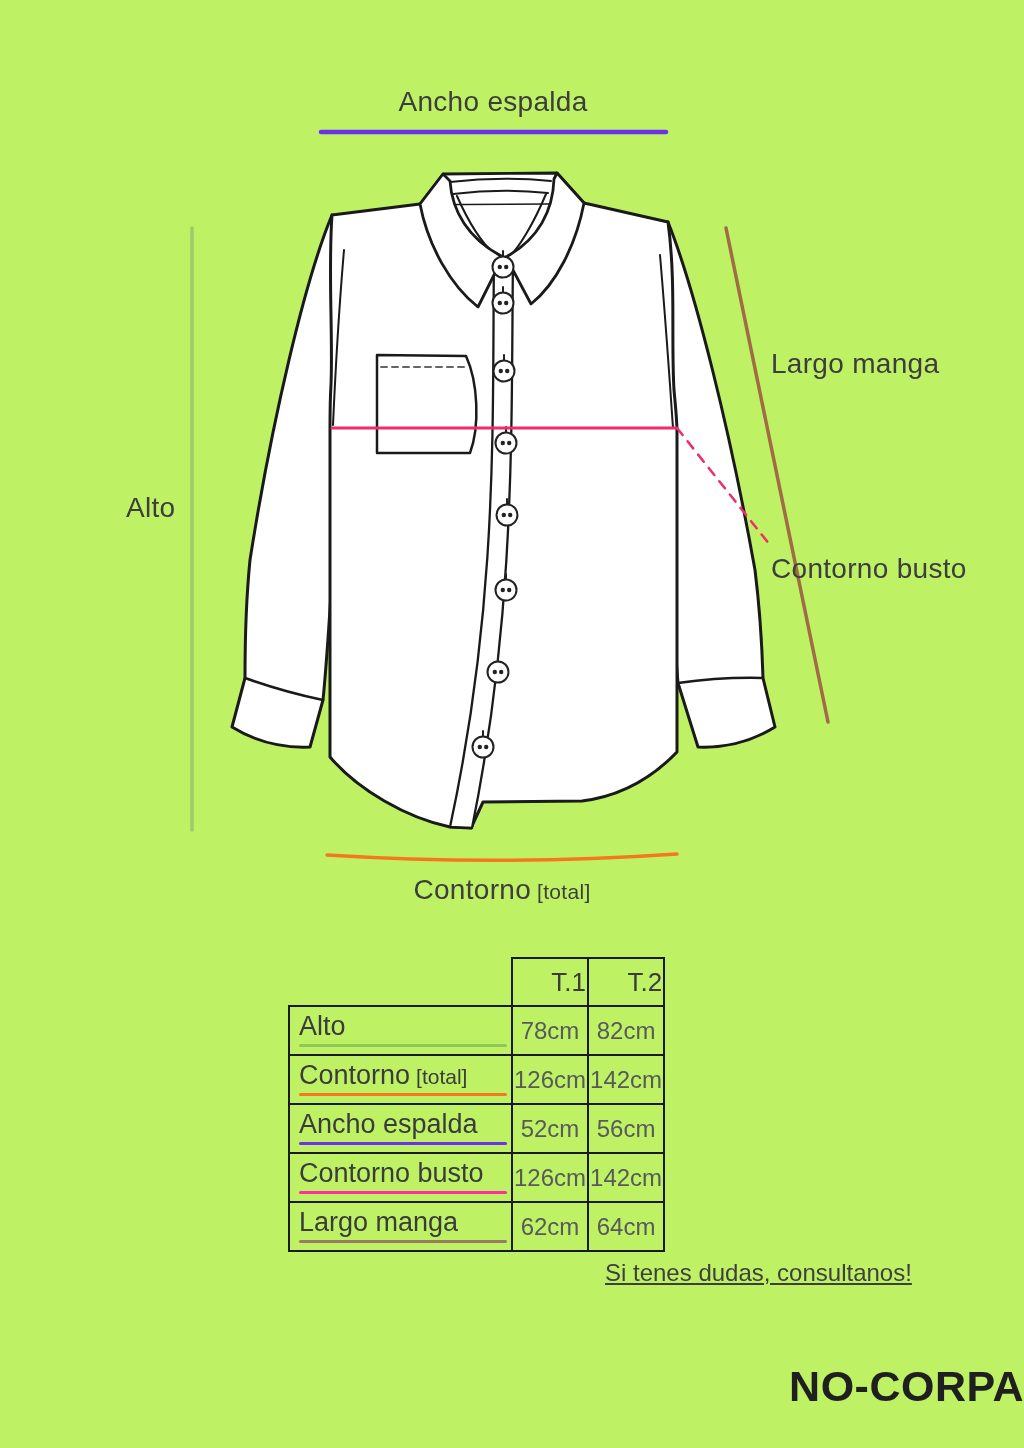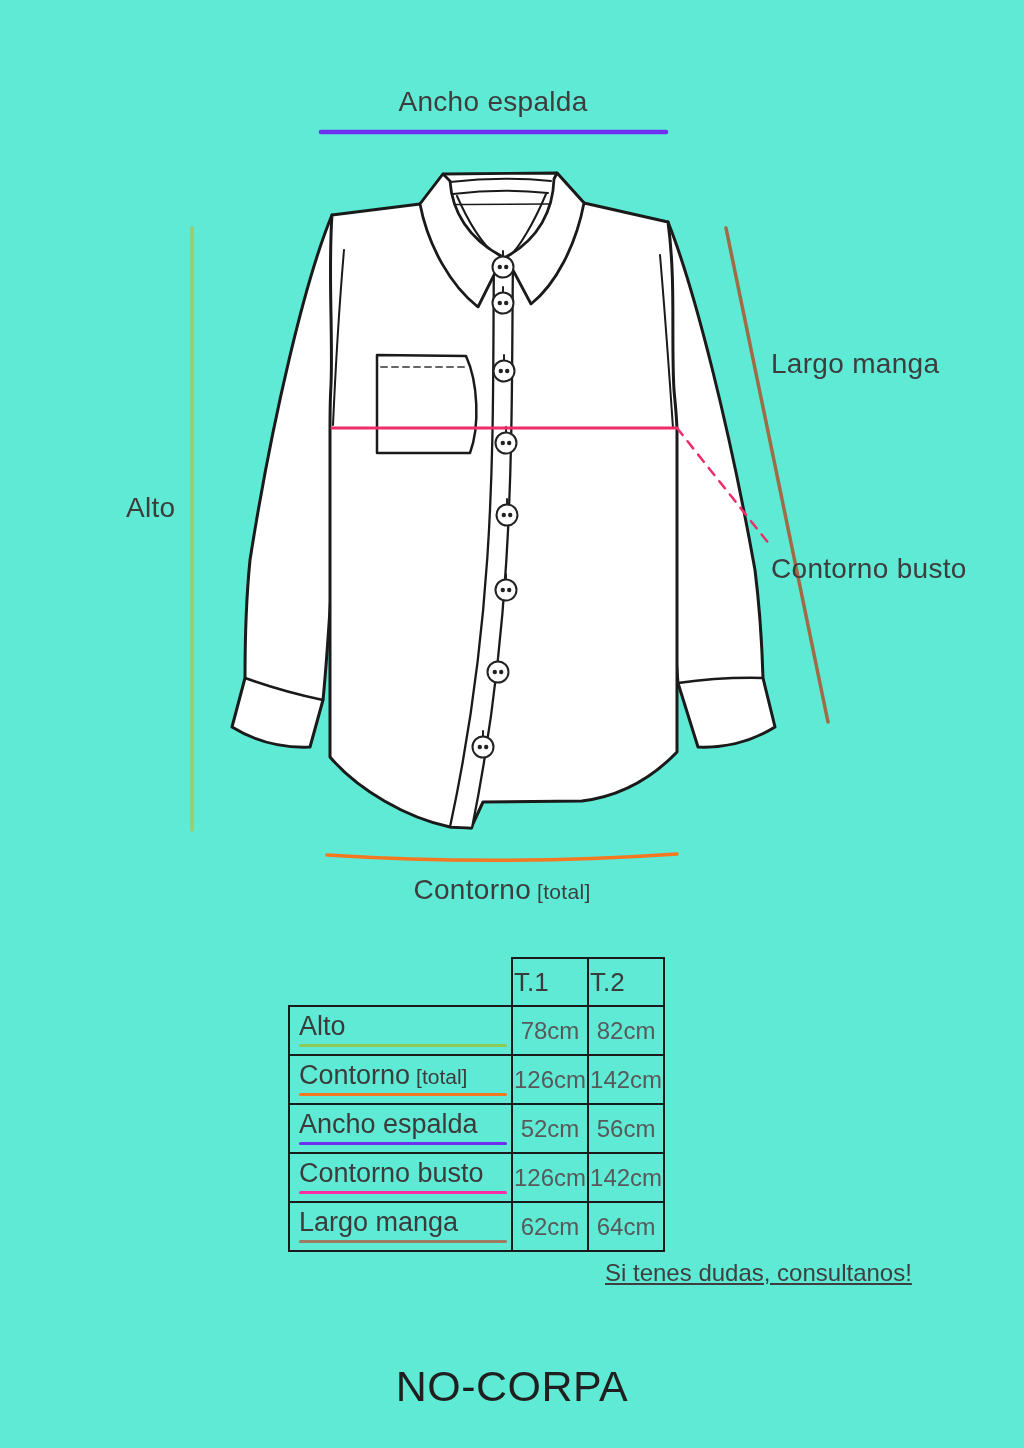--- a/index.html
+++ b/index.html
@@ -1,47 +1,47 @@
 <!DOCTYPE html>
 <html><head>
 <meta charset="utf-8">
 <style>
   html,body{margin:0;padding:0;background:#ffffff;}
   .page{
-    position:relative;width:1024px;height:1448px;background:#5eead4;
+    position:relative;width:1024px;height:1448px;background:#bef264;
     font-family:"Liberation Sans","DejaVu Sans",sans-serif;color:#3b3b3b;overflow:hidden;
   }
   .page svg.diagram{position:absolute;left:0;top:0;}
   .dlabel{position:absolute;font-size:28px;color:#3d3d3d;white-space:nowrap;letter-spacing:.3px;}
   .dlabel .qual{font-size:21px;color:#3d3d3d;margin-left:6px;}
   .centered{text-align:center;}
 
   
   .size-table{
     position:absolute;left:288px;top:957px;border-collapse:collapse;table-layout:fixed;
   }
   .size-table th,.size-table td{border:2px solid #1a1a1a;box-sizing:border-box;}
   .size-table th.corner{border:none;}
-  .size-table th{width:76px;height:48px;font-size:26px;font-weight:normal;color:#3b3b3b;text-align:left;border-radius:19px;}
+  .size-table th{width:76px;height:48px;font-size:26px;font-weight:normal;color:#3b3b3b;text-align:right;border-radius:19px;}
   .size-table td.lbl-cell{
     width:223px;height:49px;position:relative;padding:2px 0 10px 9px;vertical-align:middle;
     font-size:27px;color:#3b3b3b;white-space:nowrap;
   }
   .size-table td.lbl-cell .qual{font-size:21px;margin-left:6px;}
   .size-table td.val{width:76px;height:49px;text-align:center;vertical-align:middle;font-size:24px;color:#58595b;}
   .size-table .ul{position:absolute;left:9px;bottom:7px;width:208px;height:3px;border-radius:2px;}
   .size-table tbody tr:nth-child(1) .ul{background:#8fc857;}
   .size-table tbody tr:nth-child(2) .ul{background:#f4781f;}
   .size-table tbody tr:nth-child(3) .ul{background:#6c30ee;}
   .size-table tbody tr:nth-child(4) .ul{background:#ff2da4;}
   .size-table tbody tr:nth-child(5) .ul{background:#9a7c62;}
 
   .note{position:absolute;left:605px;top:1258px;font-size:24px;line-height:29px;color:#3f3f3f;white-space:nowrap;text-decoration:underline;}
-  .brand{position:absolute;left:0;top:1362px;width:100%;text-align:center;font-size:43px;
-         font-weight:400;letter-spacing:.5px;color:#1f1f1f;}
+  .brand{position:absolute;left:0;top:1362px;width:100%;text-align:right;font-size:43px;
+         font-weight:700;letter-spacing:.5px;color:#1f1f1f;}
 </style>
 </head>
 <body>
 
 <div class="page">
 
   <svg class="diagram" width="1024" height="1448" viewBox="0 0 1024 1448" fill="none" stroke-linecap="round" stroke-linejoin="round">
 
     <g stroke="#1a1a1a">
 

